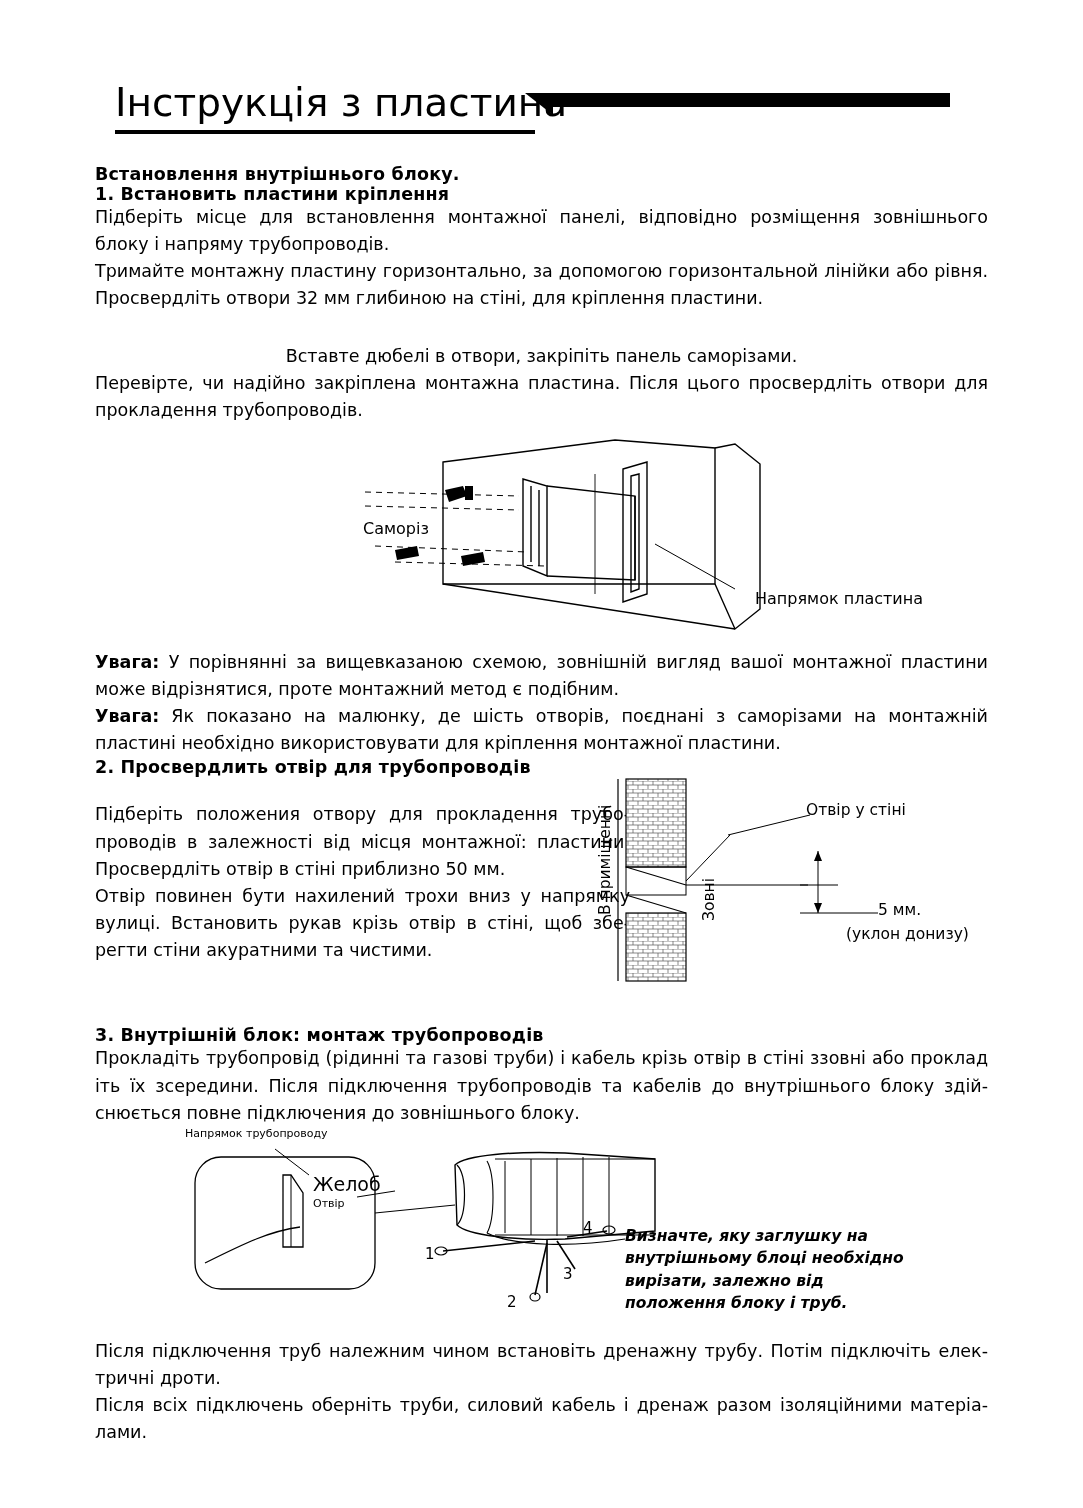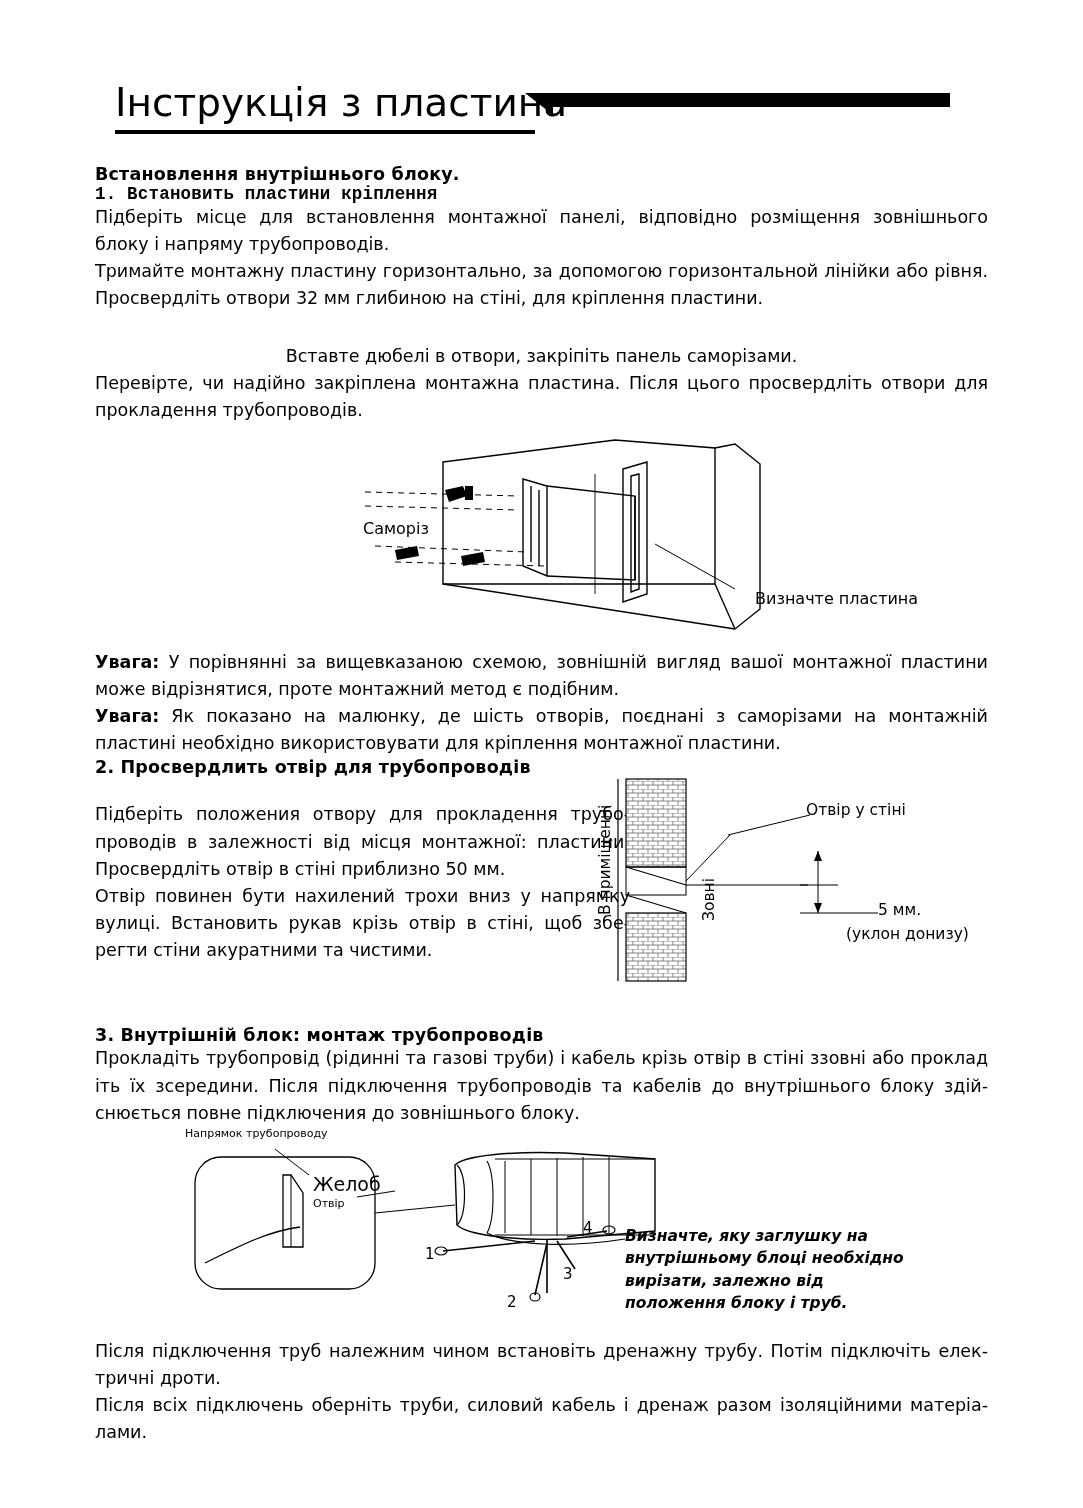--- a/index.html
+++ b/index.html
@@ -72,21 +72,21 @@
   }
 
   
   h2.section-bold {
     font-size: 17.5px;
     font-weight: bold;
     margin: 0;
     letter-spacing: 0.2px;
   }
   .sp-top-22 { margin-top: 22px; }
-  .sp-top-30 { margin-top: 30px; font-family: Liberation Mono, monospace; }
+  .sp-top-30 { margin-top: 30px; }
   .sp-top-34 { margin-top: 34px; }
 
   p.body {
     font-size: 17.5px;
     line-height: 1.55;
     margin: 0;
     text-align: justify;
   }
   p.body.nojust { text-align: center; margin-top: 30px; }
   .note b { font-weight: bold; }
@@ -217,21 +217,21 @@
       <g fill="#000">
         <polygon points="350,56 368,52 372,62 354,68"></polygon>
         <rect x="370" y="52" width="8" height="14"></rect>
         <polygon points="300,116 322,112 324,122 302,126"></polygon>
         <polygon points="366,122 388,118 390,128 368,132"></polygon>
       </g>
 
       <line x1="560" y1="110" x2="640" y2="155" stroke="#000" stroke-width="1"></line>
     </svg>
     <div class="label-screw">Саморіз</div>
-    <div class="label-plate">Визначте пластина</div>
+    <div class="label-plate">Напрямок пластина</div>
   </div>
 
   <p class="body note">
     <b>Увага:</b><span> У порівнянні за вищевказаною схемою, зовнішній вигляд вашої монтажної пластини може відрізнятися, проте монтажний метод є подібним.</span>
   </p>
   <p class="body note">
     <b>Увага:</b><span> Як показано на малюнку, де шість отворів, поєднані з саморізами на монтажній пластині необхідно використовувати для кріплення монтажної пластини.</span>
   </p>
 
   <h2 class="section-bold sp-top-34">2. Просвердлить отвір для трубопроводів</h2>

